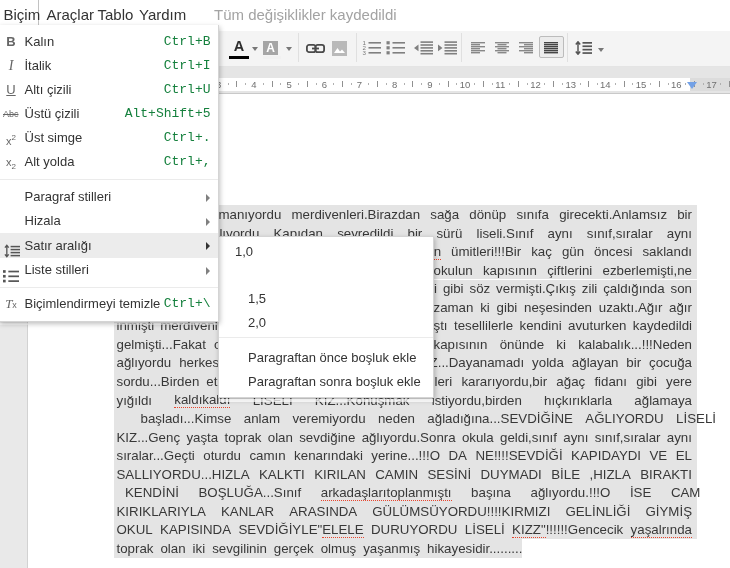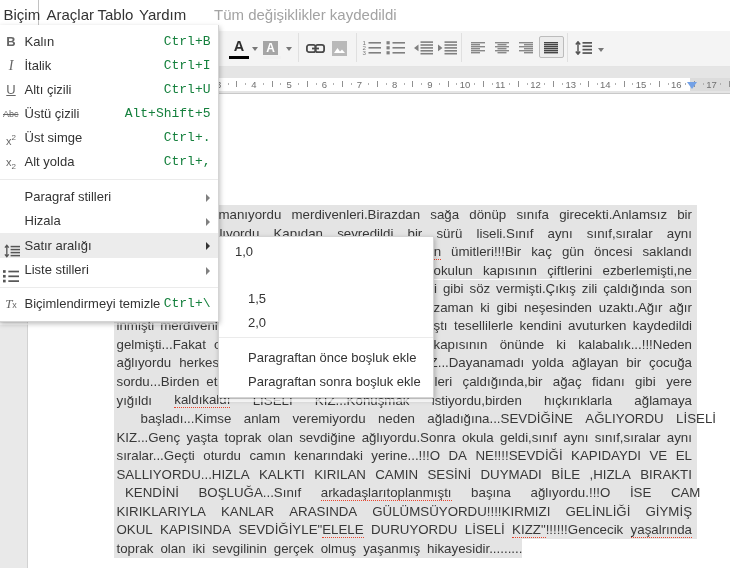--- a/index.html
+++ b/index.html
@@ -322,21 +322,21 @@
           <span>yolda</span>
           <span>ağlayan</span>
           <span>bir</span>
           <span>çocuğa</span>
         </div>
       </div>
       <div class="dline" style="top:372.25px;">
         <div class="ck" style="left:2.5px;justify-content:flex-start;">sordu...Birden<span style="display:inline-block;width:7px;"></span>etraftaki</div>
         <div class="ck" style="left:299px;width:279px;">
           <span>gözleri</span>
-          <span>çaldığında,bir</span>
+          <span>kararıyordu,bir</span>
           <span>ağaç</span>
           <span>fidanı</span>
           <span>gibi</span>
           <span>yere</span>
         </div>
       </div>
       <div class="dline" style="top:390.8px;">
         <div class="ck" style="left:2.5px;width:575.5px;">
           <span>yığıldı</span>
           <span class="sq">kaldıkaldı</span>

